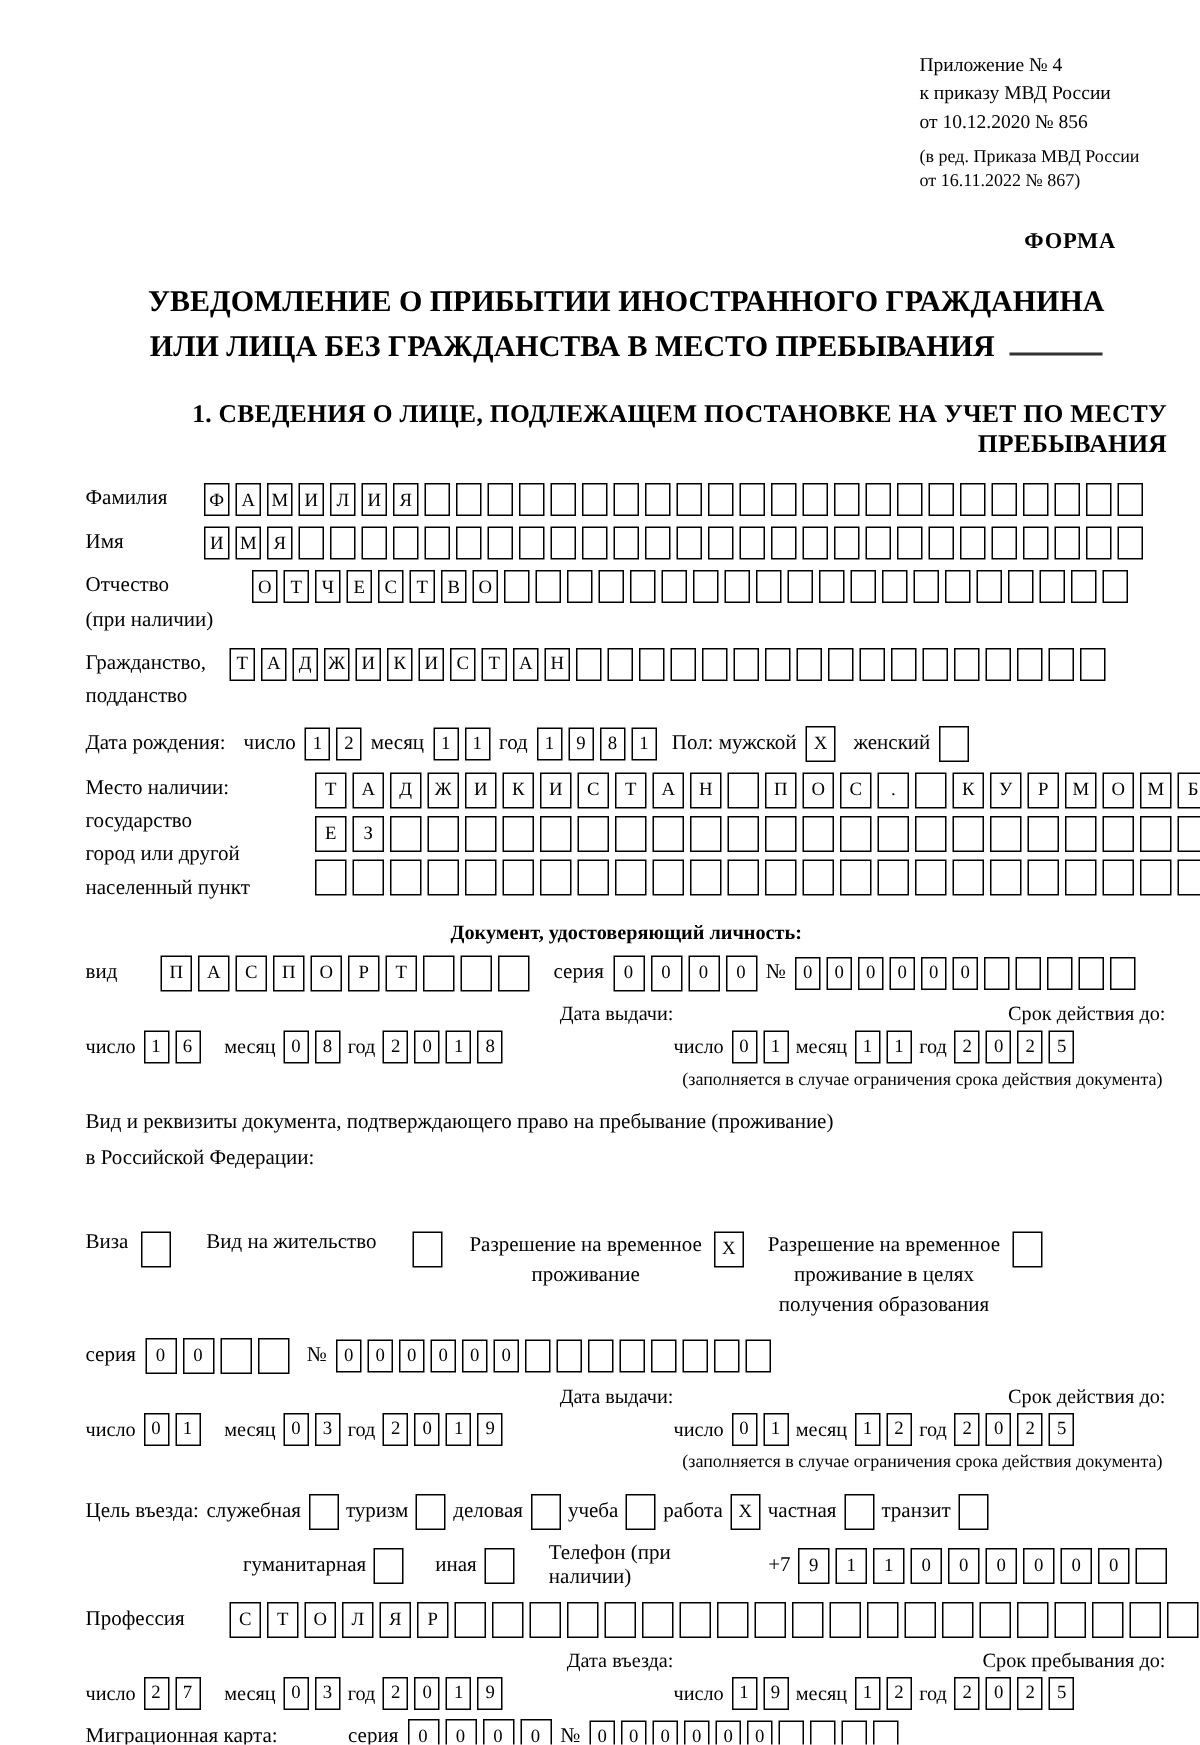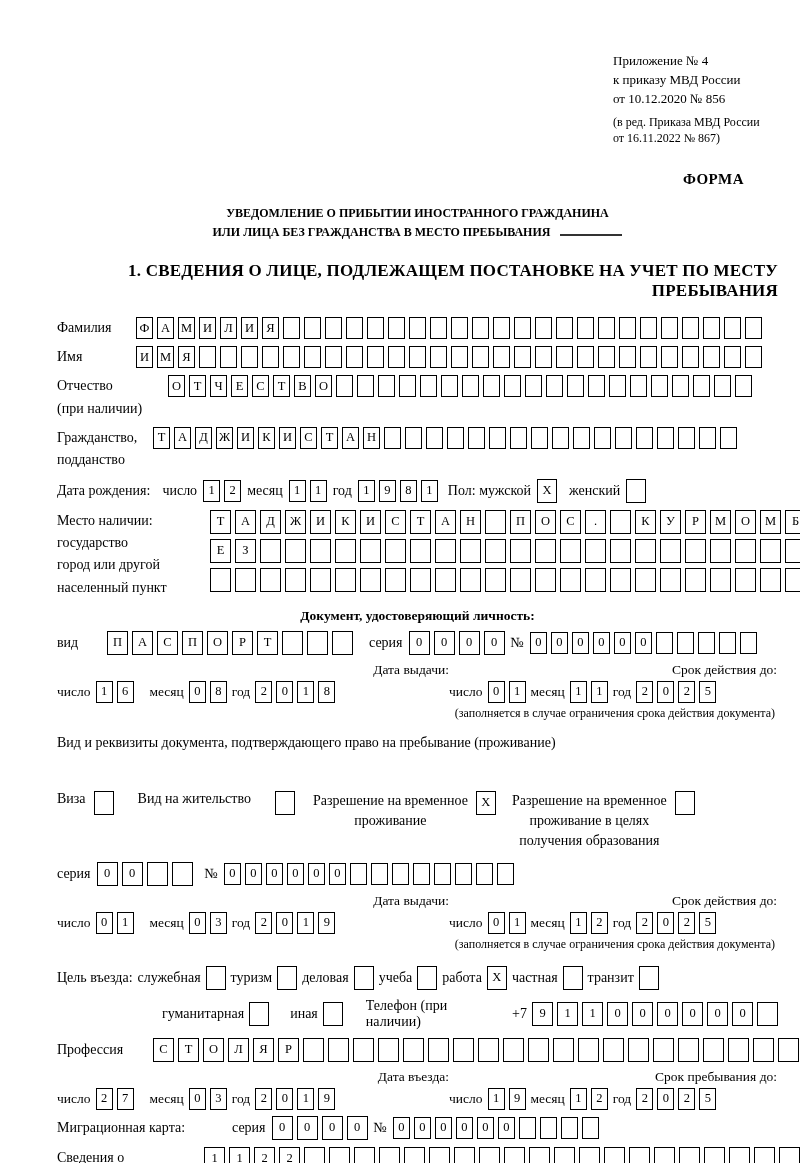--- a/index.html
+++ b/index.html
@@ -4,25 +4,25 @@
 <style>
   * { margin:0; padding:0; box-sizing:border-box; }
   html,body { background:#fff; }
   body {
     width:800px; height:1163px; overflow:hidden;
     color:#000; font-family:"Liberation Serif", serif; font-size:14px;
   }
   .page { padding:34px 22px 10px 57px; }
 
   
-  .hdr-right { margin-left:556px; font-size:13px; line-height:1.45;margin-top:18px; }
+  .hdr-right { margin-left:556px; font-size:13px; line-height:1.45; }
   .hdr-right .rev { font-size:12px; margin-top:5px; line-height:1.4; }
   .forma { text-align:right; padding-right:34px; font-weight:bold; font-size:15px; margin-top:24px; letter-spacing:.5px; }
 
-  .title { text-align:center; font-weight:bold; font-size:12px; line-height:1.5; margin-top:16px; }
+  .title { text-align:center; font-weight:bold; font-size:20px; line-height:1.5; margin-top:16px; }
   .blank-line { display:inline-block; width:62px; border-bottom:2px solid #333; height:14px; margin-left:10px; }
 
   .sec-heading { font-weight:bold; text-align:right; font-size:17px; margin-top:20px; margin-bottom:16px; letter-spacing:.2px; }
 
   
   .cells { display:inline-flex; gap:4px; flex:none; }
   .cell {
     width:17px; height:22px; border:1.6px solid #000; flex:none;
     display:inline-flex; align-items:center; justify-content:center;
     font-size:12.5px; font-family:"Liberation Serif", serif;
@@ -436,20 +436,21 @@
             <span class="cell">0</span>
             <span class="cell">2</span>
             <span class="cell">5</span>
           </span>
       </div>
       <div class="valid-note">(заполняется в случае ограничения срока действия документа)</div>
     </div>
   </div>
 
   <div class="plain-line">Вид и реквизиты документа, подтверждающего право на пребывание (проживание)</div>
+  <div class="plain-line">в Российской Федерации:</div>
 
   <div class="permit-row">
     <div class="permit-item">
       <span>Виза</span>
       <span class="cells cb">
           <span class="cell"></span>
         </span>
     </div>
     <div class="permit-item" style="margin-left:14px">
       <span>Вид на жительство</span>

